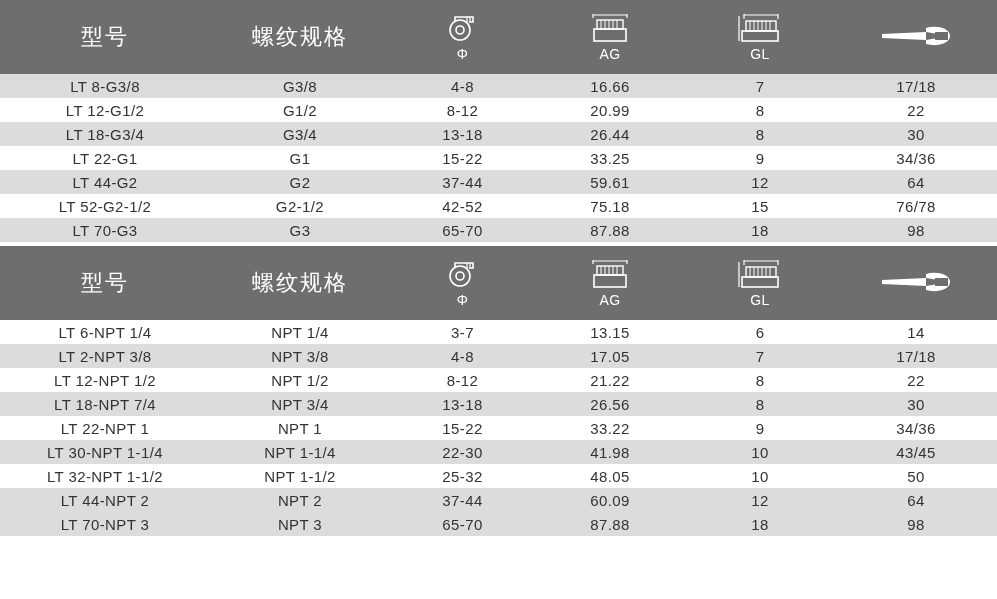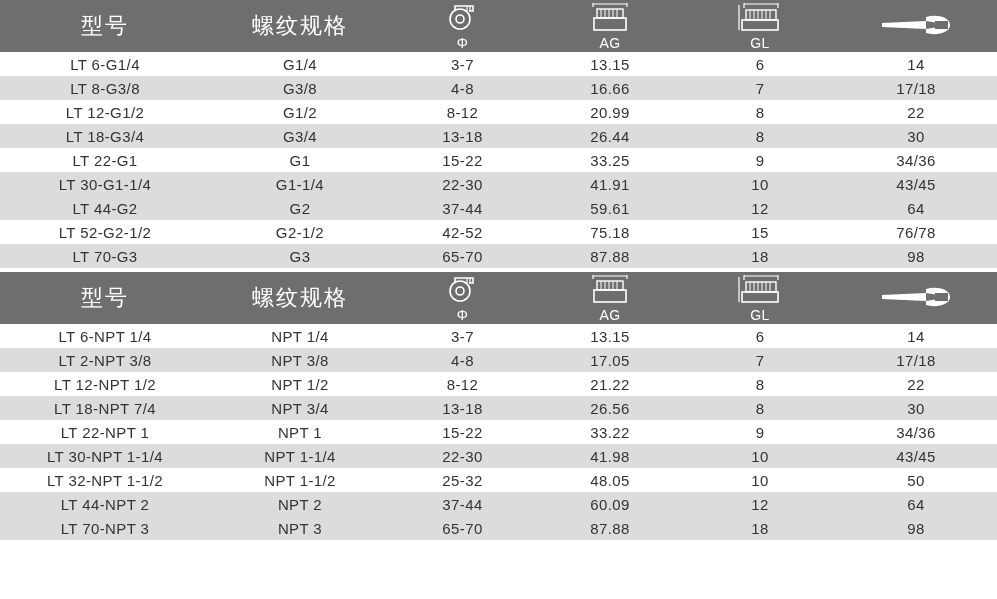--- a/index.html
+++ b/index.html
@@ -27,21 +27,21 @@
   }
   col.c0 { width: 210px; }
   col.c1 { width: 180px; }
   col.c2 { width: 145px; }
   col.c3 { width: 150px; }
   col.c4 { width: 150px; }
   col.c5 { width: 162px; }
 
   thead tr.header-row {
     background: #6e6e6e;
-    height: 52px;
+    height: 74px;
     margin-top: 24px;
   }
   thead th {
     color: #ffffff;
     font-weight: normal;
     font-size: 21px;
     text-align: center;
     vertical-align: middle;
     padding: 0;
   }
@@ -159,28 +159,20 @@
                 <path d="M48 8 C58 5, 72 8, 72 16 C72 24, 58 27, 48 24 L48 20 L60 18 L60 14 L48 12 Z" fill="#ffffff"></path>
                 <path d="M57 12 L70 12 L70 20 L57 20 Z" fill="#6e6e6e"></path>
               </svg>
             </span>
             <span class="sub"></span>
           </div>
         </th>
       </tr>
     </thead>
     <tbody>
-      <tr class="odd">
-        <td>LT 6-G1/4</td>
-        <td>G1/4</td>
-        <td>3-7</td>
-        <td>13.15</td>
-        <td>6</td>
-        <td>14</td>
-      </tr>
       <tr class="even">
         <td>LT 8-G3/8</td>
         <td>G3/8</td>
         <td>4-8</td>
         <td>16.66</td>
         <td>7</td>
         <td>17/18</td>
       </tr>
       <tr class="odd">
         <td>LT 12-G1/2</td>
@@ -198,28 +190,20 @@
         <td>8</td>
         <td>30</td>
       </tr>
       <tr class="odd">
         <td>LT 22-G1</td>
         <td>G1</td>
         <td>15-22</td>
         <td>33.25</td>
         <td>9</td>
         <td>34/36</td>
-      </tr>
-      <tr class="even">
-        <td>LT 30-G1-1/4</td>
-        <td>G1-1/4</td>
-        <td>22-30</td>
-        <td>41.91</td>
-        <td>10</td>
-        <td>43/45</td>
       </tr>
       <tr class="even">
         <td>LT 44-G2</td>
         <td>G2</td>
         <td>37-44</td>
         <td>59.61</td>
         <td>12</td>
         <td>64</td>
       </tr>
       <tr class="odd">

